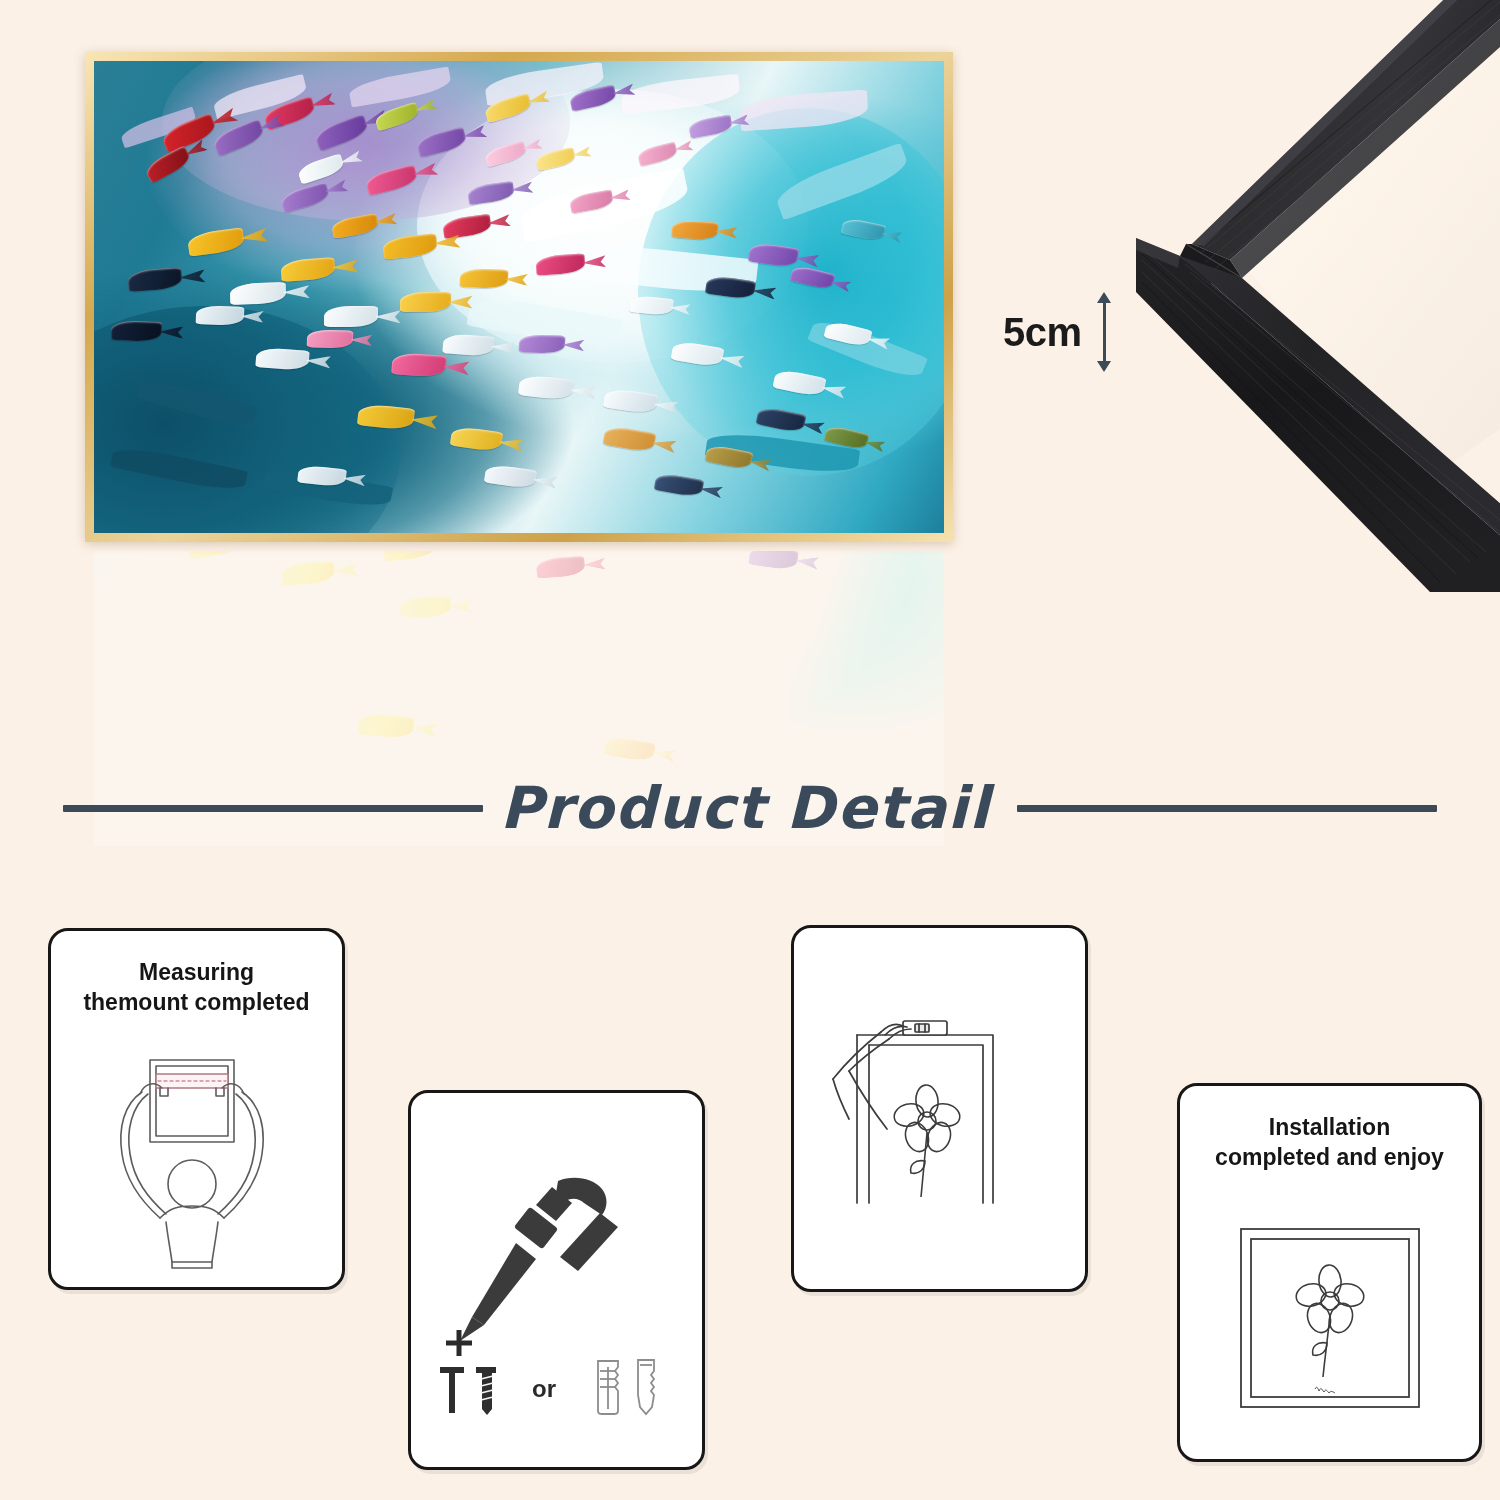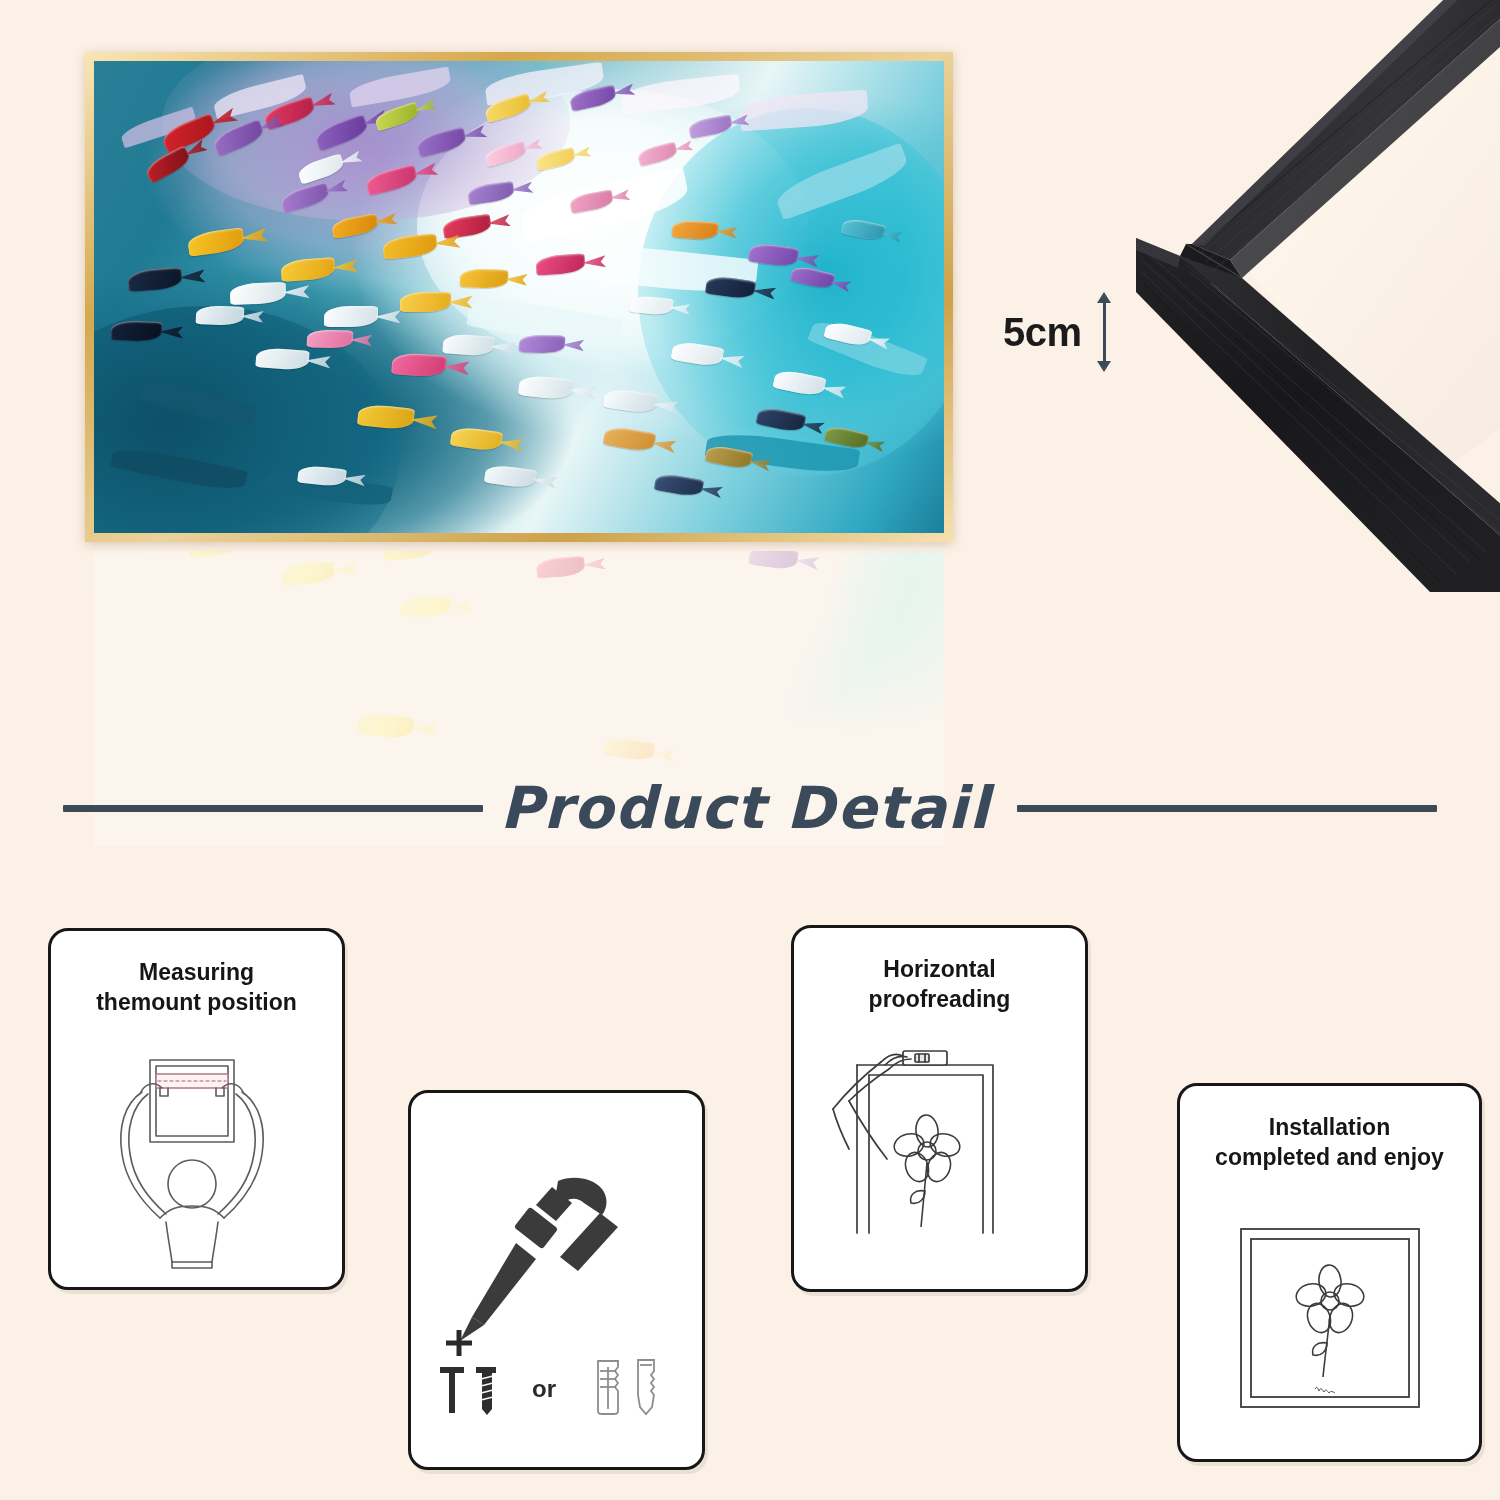--- a/index.html
+++ b/index.html
@@ -325,21 +325,21 @@
 </div>
 
 <div id="section-heading-row">
   <div class="heading-rule"></div>
   <div id="section-heading-text">Product Detail</div>
   <div class="heading-rule"></div>
 </div>
 
 <div class="instruction-card" id="card-measuring">
   <div class="card-title">Measuring
-themount position</div>
+themount completed</div>
   <div class="card-art">
     <svg width="230" height="240" viewBox="0 0 230 240">
       <g fill="none" stroke="#5c5c5c" stroke-width="1.6" stroke-linejoin="round" stroke-linecap="round">
 
         <rect x="68" y="28" width="84" height="82"></rect>
         <rect x="74" y="34" width="72" height="70"></rect>
 
         <rect x="74" y="42" width="72" height="14" fill="#fdf2f4" stroke="#b07a84"></rect>
         <line x1="76" y1="49" x2="144" y2="49" stroke="#c98f9a" stroke-width="1.3" stroke-dasharray="3 3"></line>
 
@@ -410,22 +410,20 @@
 
       <g fill="none" stroke="#8d8d8d" stroke-width="1.8">
         <path d="M206,189 L222,189 L222,200 L219,204 L222,208 L219,212 L222,216 L219,220 L222,224 L220,236 L214,243 L208,236 L206,224 Z"></path>
         <line x1="208" y1="194" x2="220" y2="194"></line>
       </g>
     </svg>
   </div>
 </div>
 
 <div class="instruction-card" id="card-proofreading">
-  <div class="card-title">Horizontal
-proofreading</div>
   <div class="card-art">
     <svg width="250" height="210" viewBox="0 0 250 210">
       <g fill="none" stroke="#3c3c3c" stroke-width="1.7" stroke-linejoin="round" stroke-linecap="round">
 
         <path d="M42,18 L178,18 L178,186"></path>
         <path d="M42,18 L42,186"></path>
 
         <path d="M54,28 L168,28 L168,186"></path>
         <path d="M54,28 L54,186"></path>
 

